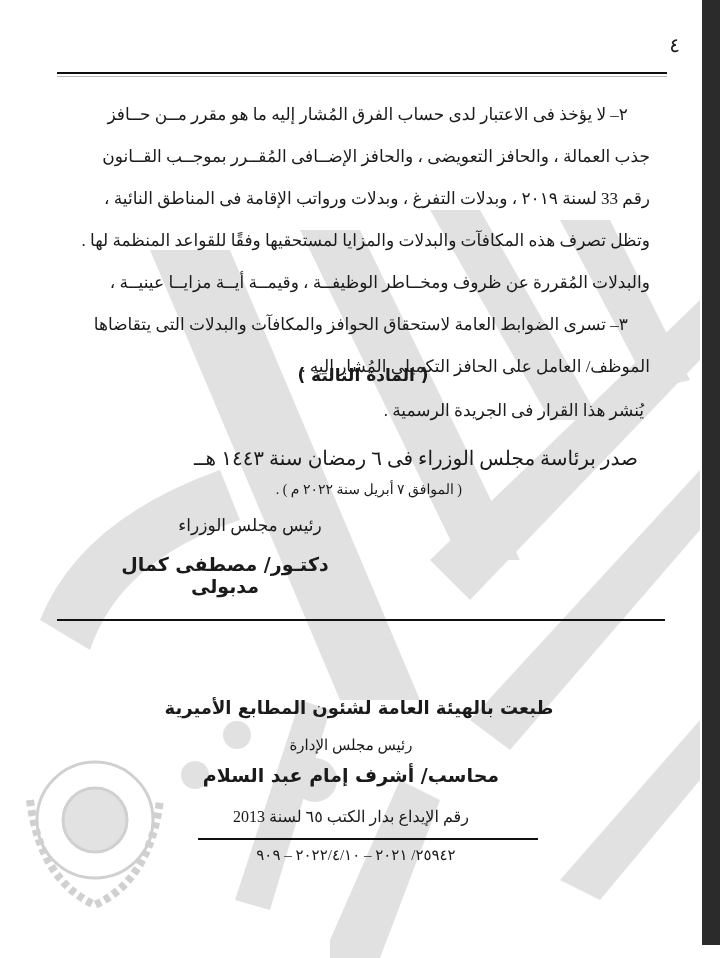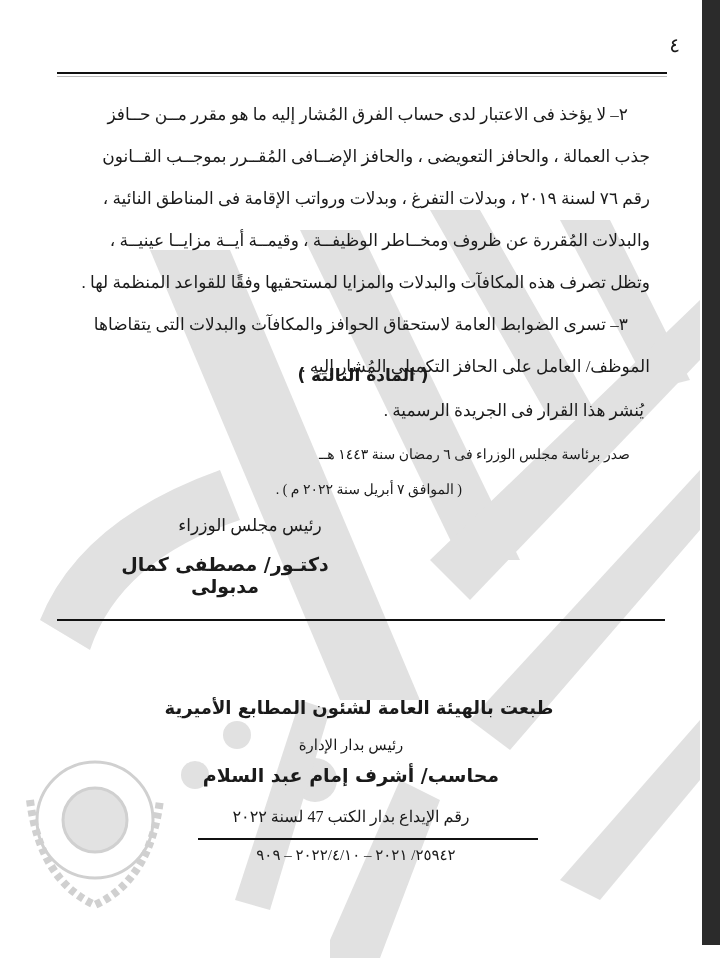--- a/index.html
+++ b/index.html
@@ -36,21 +36,21 @@
     font-family:"Liberation Serif", serif;
   }
   .para { margin:0; }
   .para .ln { display:block; }
 
   .article-title {
     position:absolute; top:365px; left:0; width:702px; text-align:center;
     font-weight:bold; font-size:17px; font-family:"DejaVu Sans", sans-serif;padding-left:12px;
   }
   .publish { position:absolute; top:400px; right:58px; font-size:17px; font-family:"Liberation Serif", serif; }
-  .issued { position:absolute; top:446px; right:72px; font-size:14px; font-family:"Liberation Serif", serif; }
+  .issued { position:absolute; top:446px; right:64px; font-size:20px; font-family:"Liberation Serif", serif; }
   .corresp { position:absolute; top:481px; right:240px; font-size:14px; font-family:Liberation Serif, serif; }
 
   .sig-role { position:absolute; top:515px; left:150px; width:200px; text-align:center; font-size:17px; font-family:"Liberation Serif", serif; }
   .sig-name { position:absolute; top:553px; left:95px; width:260px; text-align:center; font-size:19px; font-weight:bold; font-family:"DejaVu Sans", sans-serif; }
 
   .footer-rule { position:absolute; top:619px; left:57px; width:608px; height:2px; background:#111; }
 
   .printer { position:absolute; top:697px; left:8px; width:702px; text-align:center; font-size:18px; font-weight:bold; font-family:"DejaVu Sans", sans-serif; }
   .board-role { position:absolute; top:736px; left:0; width:702px; text-align:center; font-size:15px; font-family:"Liberation Serif", serif; }
   .board-name { position:absolute; top:764px; left:0; width:702px; text-align:center; font-size:19px; font-weight:bold; font-family:"DejaVu Sans", sans-serif; }
@@ -90,39 +90,39 @@
   <div class="header">
     <span class="header-page">٤</span>
   </div>
   <div class="header-rule"></div>
   <div class="header-rule2"></div>
 
   <div class="body-text">
     <p class="para">
       <span class="ln" style="padding-right:22px">٢– لا يؤخذ فى الاعتبار لدى حساب الفرق المُشار إليه ما هو مقرر مــن حــافز</span>
       <span class="ln">جذب العمالة ، والحافز التعويضى ، والحافز الإضــافى المُقــرر بموجــب القــانون</span>
-      <span class="ln">رقم ٧٦ لسنة ٢٠١٩ ، وبدلات التفرغ ، وبدلات ورواتب الإقامة فى المناطق النائية ،</span>
+      <span class="ln">رقم 33 لسنة ٢٠١٩ ، وبدلات التفرغ ، وبدلات ورواتب الإقامة فى المناطق النائية ،</span>
+      <span class="ln">وتظل تصرف هذه المكافآت والبدلات والمزايا لمستحقيها وفقًا للقواعد المنظمة لها .</span>
       <span class="ln">والبدلات المُقررة عن ظروف ومخــاطر الوظيفــة ، وقيمــة أيــة مزايــا عينيــة ،</span>
-      <span class="ln">وتظل تصرف هذه المكافآت والبدلات والمزايا لمستحقيها وفقًا للقواعد المنظمة لها .</span>
     </p>
     <p class="para">
       <span class="ln" style="padding-right:22px">٣– تسرى الضوابط العامة لاستحقاق الحوافز والمكافآت والبدلات التى يتقاضاها</span>
       <span class="ln">الموظف/ العامل على الحافز التكميلى المُشار إليه .</span>
     </p>
   </div>
 
   <div class="article-title">( المادة الثالثة )</div>
   <div class="publish">يُنشر هذا القرار فى الجريدة الرسمية .</div>
   <div class="issued">صدر برئاسة مجلس الوزراء فى ٦ رمضان سنة ١٤٤٣ هــ</div>
   <div class="corresp">( الموافق ٧ أبريل سنة ٢٠٢٢ م ) .</div>
 
   <div class="sig-role">رئيس مجلس الوزراء</div>
   <div class="sig-name">دكتـور/ مصطفى كمال مدبولى</div>
 
   <div class="footer-rule"></div>
 
   <div class="printer">طبعت بالهيئة العامة لشئون المطابع الأميرية</div>
-  <div class="board-role">رئيس بدار الإدارة</div>
+  <div class="board-role">رئيس مجلس الإدارة</div>
   <div class="board-name">محاسب/ أشرف إمام عبد السلام</div>
-  <div class="deposit">رقم الإيداع بدار الكتب 47 لسنة ٢٠٢٢</div>
+  <div class="deposit">رقم الإيداع بدار الكتب ٦٥ لسنة 2013</div>
   <div class="deposit-rule"></div>
   <div class="code">٢٥٩٤٢/ ٢٠٢١ – ٢٠٢٢/٤/١٠ – ٩٠٩</div>
 </div>
 
 </body></html>

